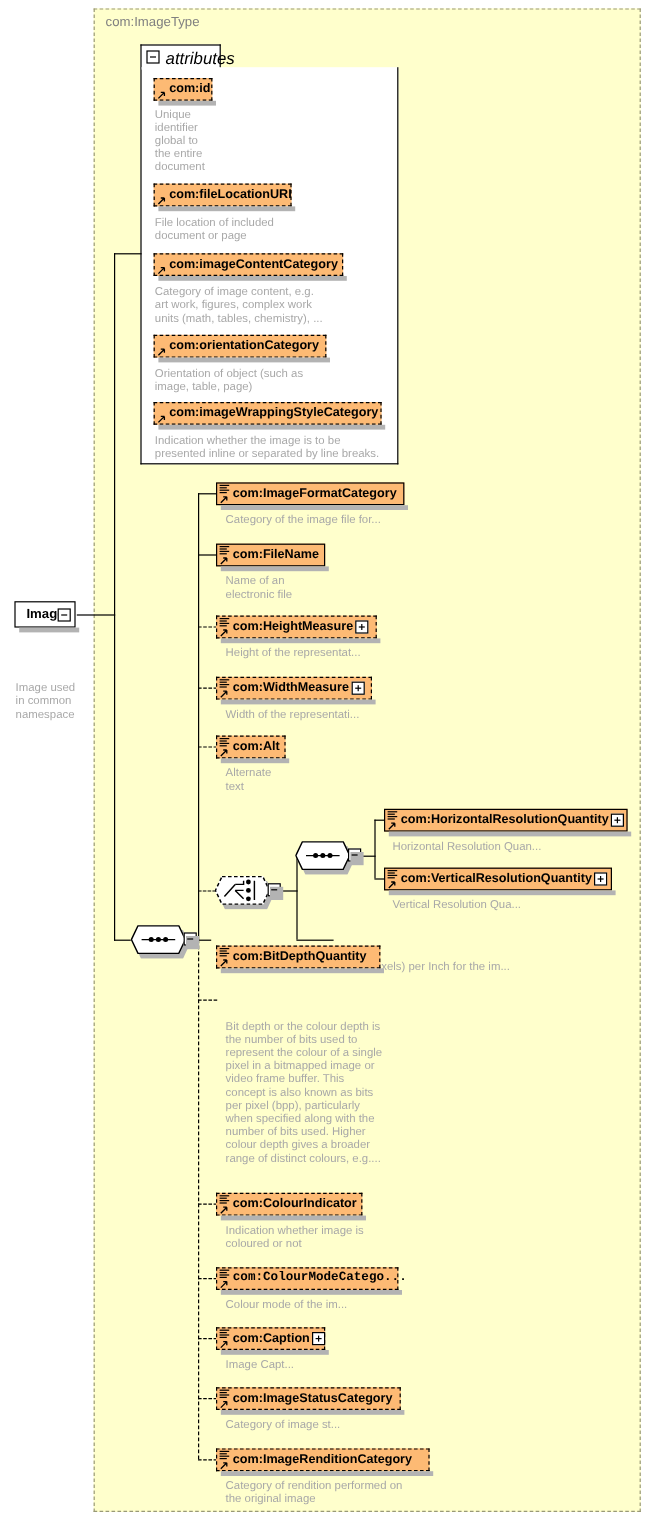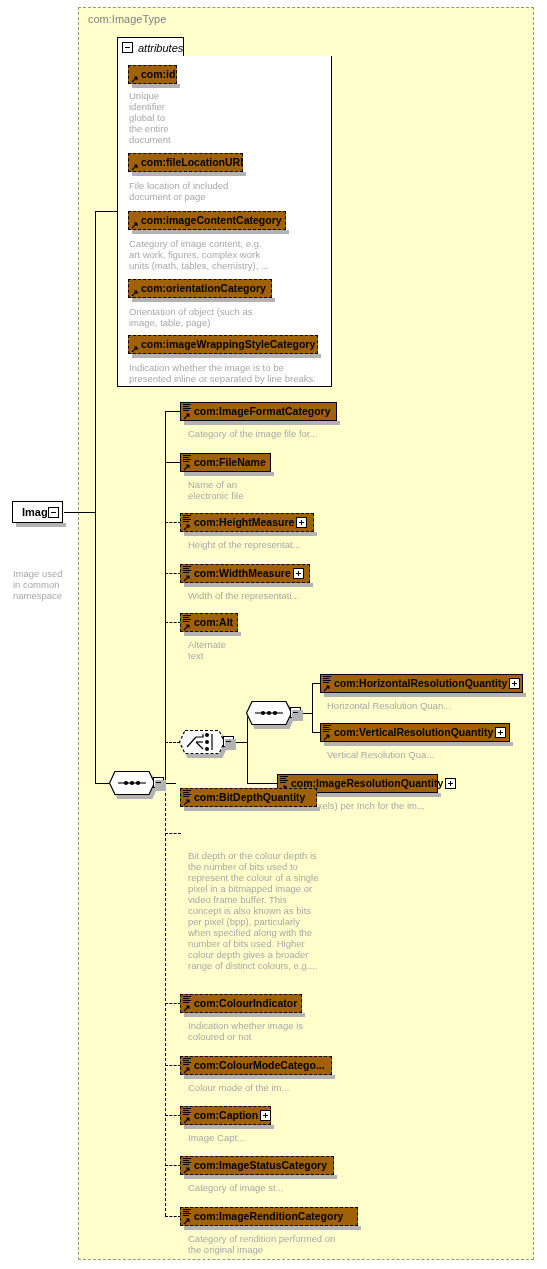--- a/index.html
+++ b/index.html
@@ -40,21 +40,21 @@
     background: #ffffff;
     border: 1px solid #000000;
     border-bottom: none;
     height: 20px;
     display: flex;
     align-items: center;
     padding-left: 4px;
     gap: 5px;
   }
   .attr-tab-text {
-    font-size: 11px;
+    font-size: 14px;
     font-style: italic;
     color: #000;
     padding-right: 7px;
   }
 
   
   .toggle {
     width: 11px; height: 11px;
     border: 1px solid #000;
     background: #fff;
@@ -71,21 +71,21 @@
     content: "";
     position: absolute;
     top: 2px; bottom: 2px; left: 4px;
     width: 1px; background: #000;
   }
 
   
   .node {
     position: absolute;
     height: 19px;
-    background: #a16207;
+    background: #fdba74;
     display: flex;
     align-items: center;
     white-space: nowrap;
     z-index: 5;
   }
   .node.solid { border: 1px solid #000000; }
   .node.dashed { border: 1px dashed #000000; }
   .node::after {
     content: "";
     position: absolute;
@@ -481,35 +481,20 @@
       <svg width="8" height="8" viewBox="0 0 8 8">
           <path d="M1 7 L6 2 M6 2 L3 2 M6 2 L6 5" stroke="#000" stroke-width="1.1" fill="none"></path>
         </svg>
     </span>
     <span class="lbl">com:VerticalResolutionQuantity</span>
     <span class="toggle plus nodetoggle"></span>
   </div>
   <div class="desc" style="left:327px; top:749px; width:220px;">Vertical Resolution Qua...</div>
 
   <div class="ln h" style="left:247px; top:783px; width:31px;"></div>
-  <div class="node solid hasplus" style="left:277px; top:774px; width:161px;">
-    <span class="ic-elem">
-        <i></i>
-        <i></i>
-        <i></i>
-        <i></i>
-      </span>
-    <span class="ic-arrow">
-      <svg width="8" height="8" viewBox="0 0 8 8">
-          <path d="M1 7 L6 2 M6 2 L3 2 M6 2 L6 5" stroke="#000" stroke-width="1.1" fill="none"></path>
-        </svg>
-    </span>
-    <span class="lbl">com:ImageResolutionQuantity</span>
-    <span class="toggle plus nodetoggle"></span>
-  </div>
   <div class="desc" style="left:285px; top:800px; width:220px;">Dots (pixels) per Inch for the im...</div>
 
   <div class="ln dash-h" style="left:165px; top:833px; width:16px;"></div>
   <div class="node dashed" style="left:180px; top:788px; width:137px;">
     <span class="ic-elem">
         <i></i>
         <i></i>
         <i></i>
         <i></i>
       </span>
@@ -544,21 +529,21 @@
       <svg width="8" height="8" viewBox="0 0 8 8">
           <path d="M1 7 L6 2 M6 2 L3 2 M6 2 L6 5" stroke="#000" stroke-width="1.1" fill="none"></path>
         </svg>
     </span>
     <span class="lbl">com:ColourIndicator</span>
   </div>
   <div class="desc" style="left:188px; top:1020px; width:160px;">Indication whether image is
 coloured or not</div>
 
   <div class="ln dash-h" style="left:165px; top:1065px; width:16px;"></div>
-  <div class="node dashed" style="left:180px; top:1056px; width:152px;">
+  <div class="node dashed" style="left:180px; top:1056px; width:152px;font-family:Liberation Mono, monospace;">
     <span class="ic-elem">
         <i></i>
         <i></i>
         <i></i>
         <i></i>
       </span>
     <span class="ic-arrow">
       <svg width="8" height="8" viewBox="0 0 8 8">
           <path d="M1 7 L6 2 M6 2 L3 2 M6 2 L6 5" stroke="#000" stroke-width="1.1" fill="none"></path>
         </svg>

